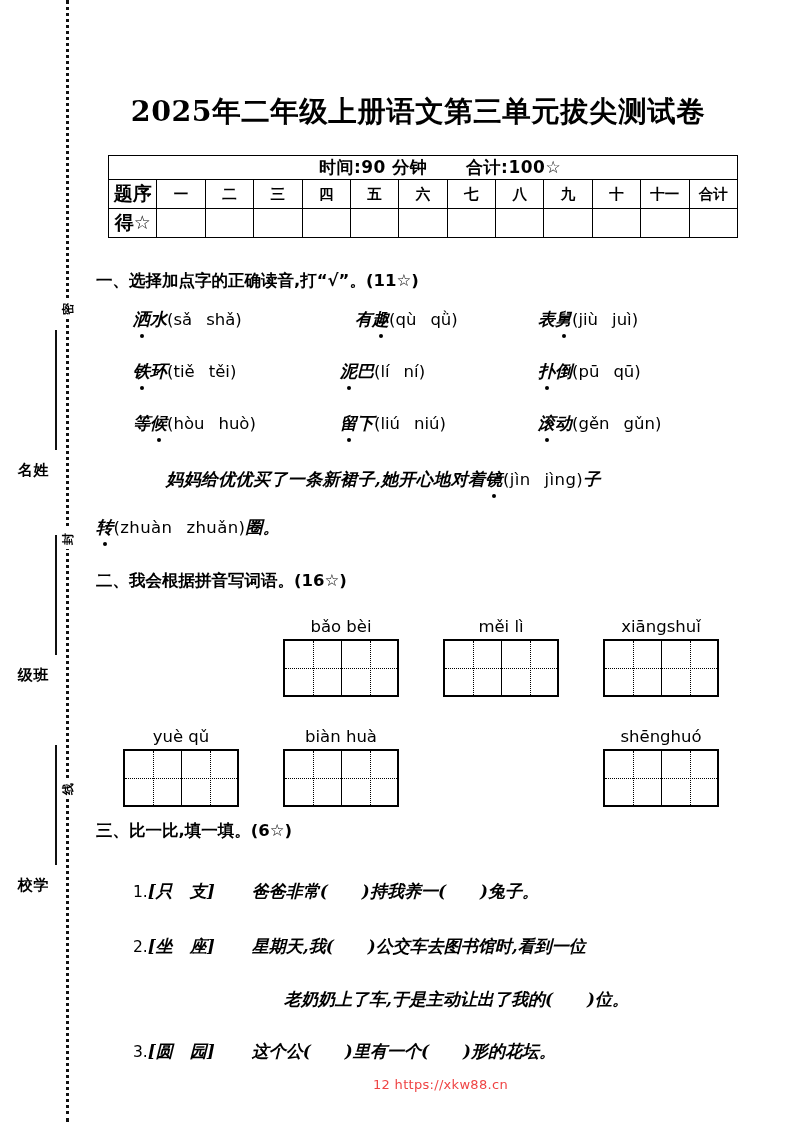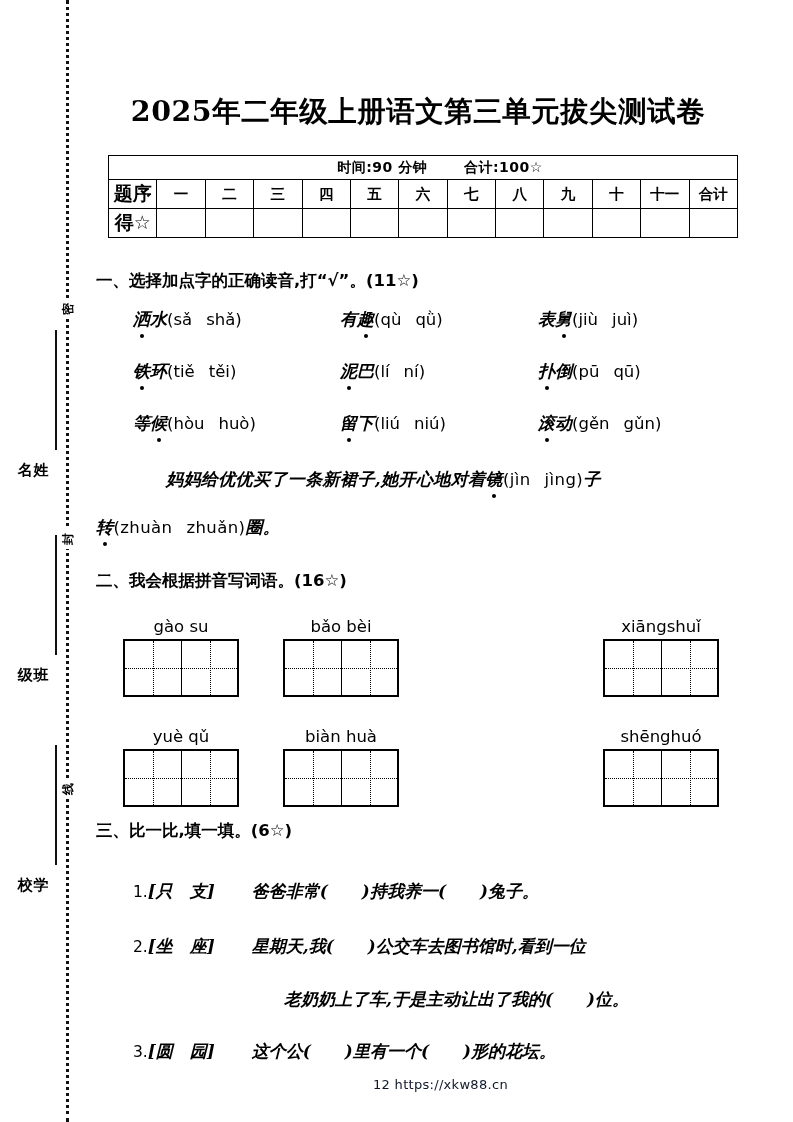--- a/index.html
+++ b/index.html
@@ -109,21 +109,21 @@
     height: 28px;
     text-align: center;
     vertical-align: middle;
     font-family: "DejaVu Sans", sans-serif;
     font-size: 14.5px;
     font-weight: 700;
     padding: 0;
   }
   #score-table td.meta {
     height: 23px;
-    font-size: 14px;
+    font-size: 17px;
     font-weight: 700;
     letter-spacing: 0.5px;
     padding-left: 34px;
   }
   #score-table td.rowhead {
     font-size: 19px;
   }
   .meta-inner { display: inline-block; }
   .meta-gap { display: inline-block; width: 26px; }
 
@@ -254,21 +254,21 @@
 
   
   #watermark {
     position: absolute;
     left: 0;
     top: 1077px;
     width: 705px;
     text-align: center;
     font-family: "DejaVu Sans", sans-serif;
     font-size: 13px;
-    color: #0f172a;
+    color: #ef4444;
     letter-spacing: 0.3px;
   }
 </style>
 </head>
 <body>
 
 <div id="seal-margin">
   <div class="seal-dotted-line"></div>
 
   <div class="seal-char" style="top:300px;">密</div>
@@ -336,21 +336,21 @@
     </tr>
   </tbody>
     </table>
 
   <div class="section-heading" style="top:270px;">一、选择加点字的正确读音,打“√”。(11☆)</div>
 
   <div class="choice-row" style="top:308px;">
     <div class="choice-item" style="left:45px;">
       <span class="han dotted-han">洒</span><span class="han">水</span><span class="py">(</span><span class="py">sǎ</span><span class="py-gap"></span><span class="py">shǎ</span><span class="py">)</span>
     </div>
-    <div class="choice-item" style="left:252px;text-align:center;">
+    <div class="choice-item" style="left:267px;text-align:center;">
       <span class="han">有</span><span class="han dotted-han">趣</span><span class="py">(</span><span class="py">qù</span><span class="py-gap"></span><span class="py">qǜ</span><span class="py">)</span>
     </div>
     <div class="choice-item" style="left:450px;">
       <span class="han">表</span><span class="han dotted-han">舅</span><span class="py">(</span><span class="py">jiù</span><span class="py-gap"></span><span class="py">juì</span><span class="py">)</span>
     </div>
   </div>
 
   <div class="choice-row" style="top:360px;">
     <div class="choice-item" style="left:45px;">
       <span class="han dotted-han">铁</span><span class="han">环</span><span class="py">(</span><span class="py">tiě</span><span class="py-gap"></span><span class="py">těi</span><span class="py">)</span>
@@ -378,34 +378,34 @@
   <div class="sentence-line" style="left:78px; top:468px;">
     <span>妈妈给优优买了一条新裙子,她开心地对着</span><span class="dotted-han">镜</span><span class="py">(</span><span class="py">jìn</span><span class="py-gap"></span><span class="py">jìng</span><span class="py">)</span><span>子</span>
   </div>
 
   <div class="sentence-line" style="left:8px; top:516px;">
     <span class="dotted-han">转</span><span class="py">(</span><span class="py">zhuàn</span><span class="py-gap"></span><span class="py">zhuǎn</span><span class="py">)</span><span>圈。</span>
   </div>
 
   <div class="section-heading" style="top:570px;">二、我会根据拼音写词语。(16☆)</div>
 
-  <div class="word-block" style="left:35px; top:617px;">
-    <div class="word-pinyin">gào su</div>
-    <div class="tzg">
-      <div class="tzg-cell"></div>
-      <div class="tzg-cell"></div>
-    </div>
-  </div>
   <div class="word-block" style="left:195px; top:617px;">
     <div class="word-pinyin">bǎo bèi</div>
     <div class="tzg">
       <div class="tzg-cell"></div>
       <div class="tzg-cell"></div>
     </div>
   </div>
+  <div class="word-block" style="left:355px; top:617px;">
+    <div class="word-pinyin">měi lì</div>
+    <div class="tzg">
+      <div class="tzg-cell"></div>
+      <div class="tzg-cell"></div>
+    </div>
+  </div>
   <div class="word-block" style="left:35px; top:727px;">
     <div class="word-pinyin">yuè qǔ</div>
     <div class="tzg">
       <div class="tzg-cell"></div>
       <div class="tzg-cell"></div>
     </div>
   </div>
 
   <div class="word-block" style="left:515px; top:617px;">
     <div class="word-pinyin">xiāngshuǐ</div>

